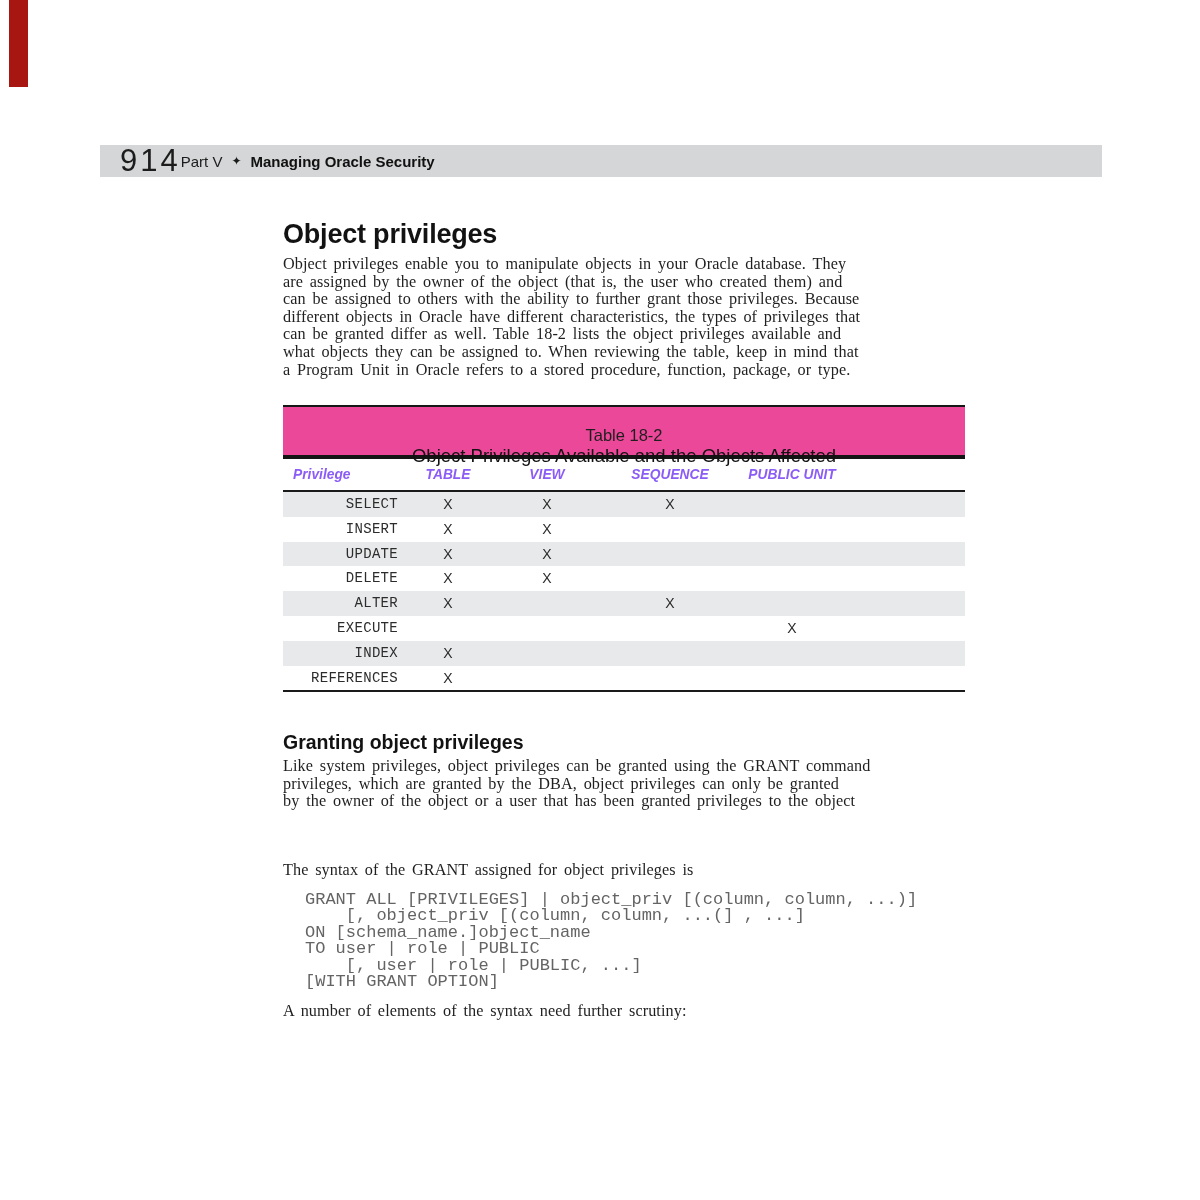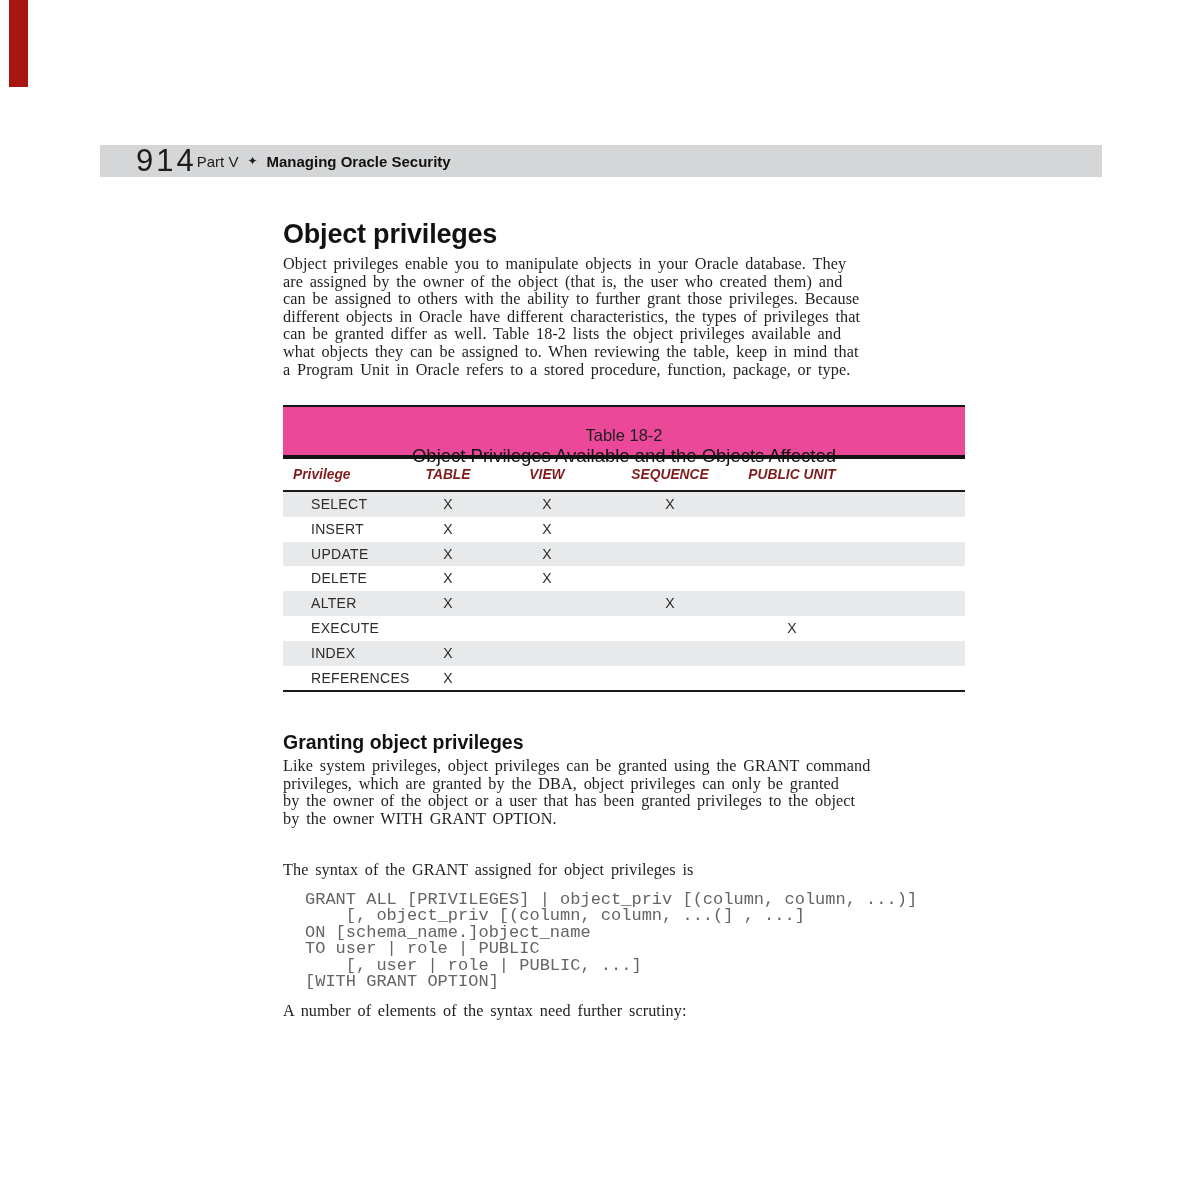--- a/index.html
+++ b/index.html
@@ -5,21 +5,21 @@
   * { margin: 0; padding: 0; box-sizing: border-box; }
   html, body { width: 1200px; height: 1200px; background: #ffffff; }
   body { position: relative; overflow: hidden; font-family: "Liberation Sans", sans-serif; }
 
   
   .bookmark { position: absolute; left: 9px; top: 0; width: 19px; height: 87px; }
 
   
   .runhead { position: absolute; left: 100px; top: 145px; width: 1002px; height: 32px;
              background: #d5d6d7; display: flex; align-items: center; }
-  .folio { font-size: 31px; letter-spacing: 3px; color: #1c1c1c; margin-left: 36px;
+  .folio { font-size: 31px; letter-spacing: 3px; color: #1c1c1c; margin-left: 20px;
            font-family: "Liberation Sans", sans-serif; line-height: 32px; }
   .part { font-size: 15px; color: #1c1c1c; }
   .diamond { margin: 0 9px; font-size: 12px; color: #1c1c1c; }
   .part-title { font-size: 15px; font-weight: bold; color: #111; }
 
   
   .content { position: absolute; left: 283px; top: 0; width: 682px; }
 
   .h1 { position: absolute; top: 218px; left: 0; font-size: 27px; font-weight: bold;
         color: #121212; line-height: 32px; letter-spacing: -0.2px; }
@@ -36,28 +36,28 @@
 
   
   .ptable { position: absolute; top: 405px; left: 0; width: 682px; }
   .rule-top { height: 2px; background: #161616; }
   .caption { background: #ec4899; height: 48px; text-align: center; padding-top: 18px; }
   .caption-l1 { font-size: 16.5px; color: #1e1e1e; line-height: 20px; }
   .caption-l2 { font-size: 18.5px; font-weight: normal; color: #111; line-height: 22px; }
   .rule-thick { height: 4px; background: #141414; }
   .grid { display: grid; grid-template-columns: 115px 100px 98px 148px 96px 1fr; }
   .thead-row { height: 31px; align-items: center; background: #ffffff; }
-  .th { font-size: 13.8px; font-weight: bold; font-style: italic; color: #7f1d1d;
+  .th { font-size: 13.8px; font-weight: bold; font-style: italic; color: #8b5cf6;
         text-align: center; white-space: nowrap; }
   .th.col0 { text-align: left; padding-left: 10px; }
   .rule-mid { height: 2px; background: #1a1a1a; }
   .trow { height: 24.8px; align-items: center; }
   .trow.shaded { background: #e8e9ea; }
   .tcell { font-size: 14px; color: #2c2c2c; text-align: center; line-height: 24.8px; }
-  .tcell.col0 { text-align: left; padding-left: 28px; letter-spacing: 0.3px; }
+  .tcell.col0 { text-align: right; padding-left: 28px; letter-spacing: 0.3px; font-family: Liberation Mono, monospace; }
   .rule-bottom { height: 2px; background: #1a1a1a; }
 
   
   .codeblock { position: absolute; top: 892px; left: 22px; font-family: "Liberation Mono", monospace;
                font-size: 17px; line-height: 16.4px; color: #646464; white-space: pre; }
 </style>
 </head>
 <body>
 
 <div class="bookmark" style="background: rgb(168, 22, 18);"></div>
@@ -167,21 +167,20 @@
       </div>
     <div class="rule-bottom"></div>
   </div>
 
   <div class="h2">Granting object privileges</div>
 
   <div class="para2 bodytext">
       <div class="pline">Like system privileges, object privileges can be granted using the GRANT command</div>
       <div class="pline">privileges, which are granted by the DBA, object privileges can only be granted</div>
       <div class="pline">by the owner of the object or a user that has been granted privileges to the object</div>
-      <div class="pline">by the owner WITH GRANT OPTION.</div>
     </div>
 
   <div class="intro-line bodytext">The syntax of the GRANT assigned for object privileges is</div>
 
   <pre class="codeblock">GRANT ALL [PRIVILEGES] | object_priv [(column, column, ...)]
     [, object_priv [(column, column, ...(] , ...]
 ON [schema_name.]object_name
 TO user | role | PUBLIC
     [, user | role | PUBLIC, ...]
 [WITH GRANT OPTION]</pre>

